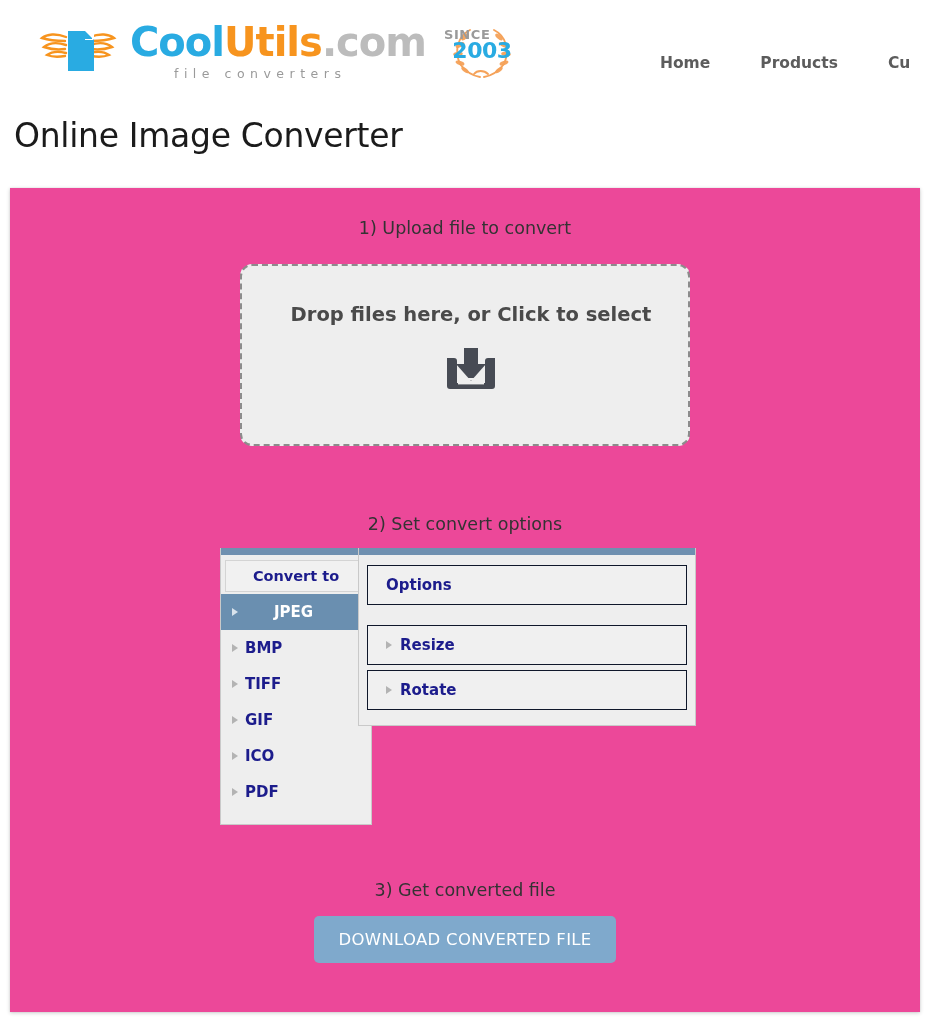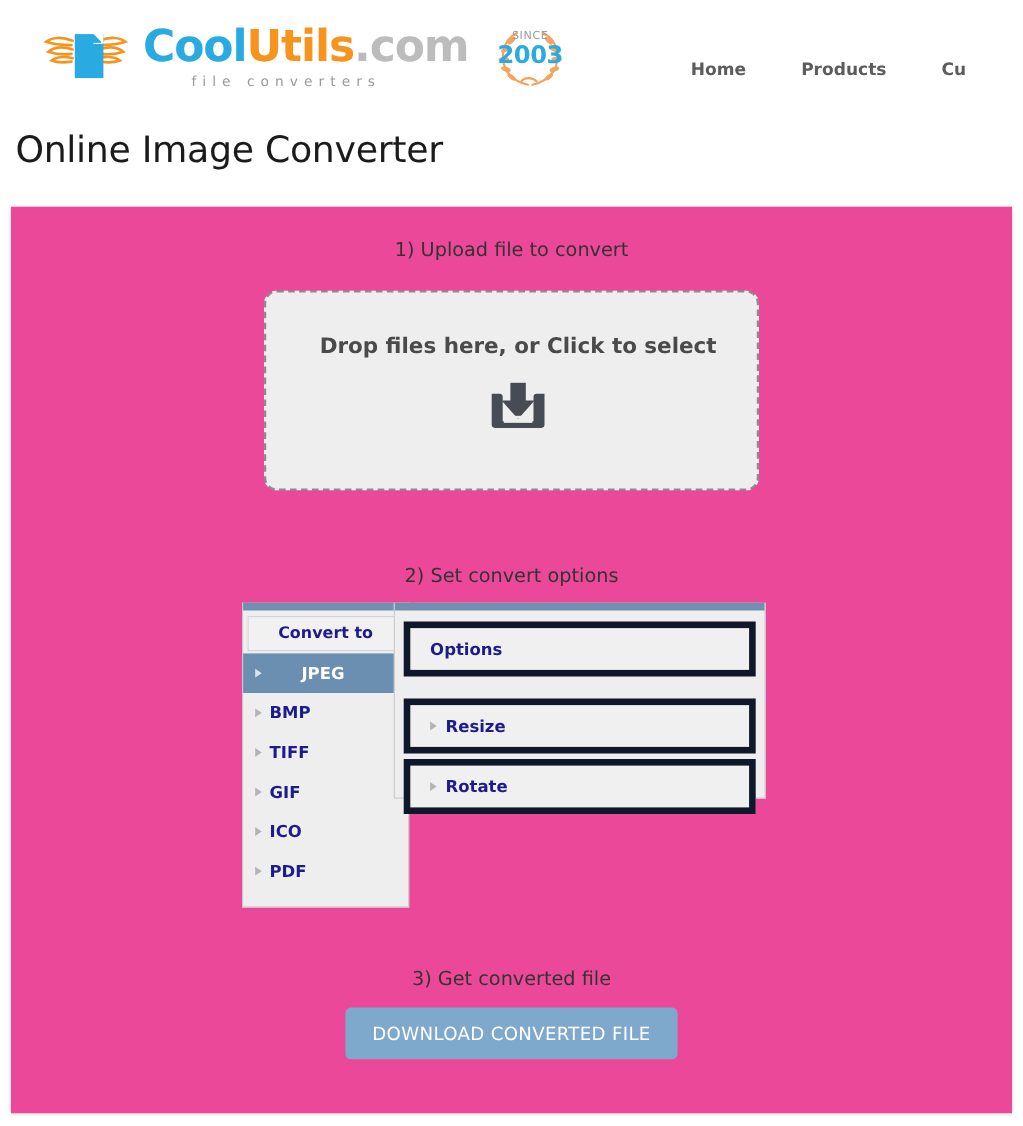--- a/index.html
+++ b/index.html
@@ -83,39 +83,39 @@
   .since-badge {
     width: 76px; height: 62px;
     margin-left: 18px;
     margin-top: 20px;
     position: relative;
     flex: 0 0 auto;
   }
   .since-word {
     position: absolute;
     top: 7px; left: 0; right: 0;
-    text-align: center;
-    font-size: 10px;
+    text-align: left;
+    font-size: 13px;
     letter-spacing: 0.6px;
     color: #9a9a9a;
-    font-weight: 400;
+    font-weight: 700;
   }
   .since-year {
     position: absolute;
     top: 18px; left: 0; right: 0;
     text-align: center;
     font-size: 22px;
     font-weight: 700;
     color: #29abe2;
     letter-spacing: -0.5px;
   }
 
   .main-nav {
     position: absolute;
-    left: 628px;
+    left: 660px;
     top: 54px;
     display: flex;
     gap: 50px;
     white-space: nowrap;
   }
   .nav-item {
     font-size: 15.5px;
     font-weight: 700;
     color: #5c5c5c;
     cursor: pointer;
@@ -235,21 +235,21 @@
     position: absolute;
     left: 138px; top: 0;
     width: 338px;
     height: 178px;
     background: #eeeeee;
     border: 1px solid #c9c9c9;
     border-top: none;
   }
   .opt-row {
     background: #f0f0f0;
-    border: 6px solid #0f172a;
+    border: 1px solid #0f172a;
     margin: 0 8px;
     padding: 10px 0 10px 18px;
     font-size: 15px;
     font-weight: 700;
     color: #1c1c8c;
     display: flex;
     align-items: center;
     gap: 8px;
     cursor: pointer;
   }

